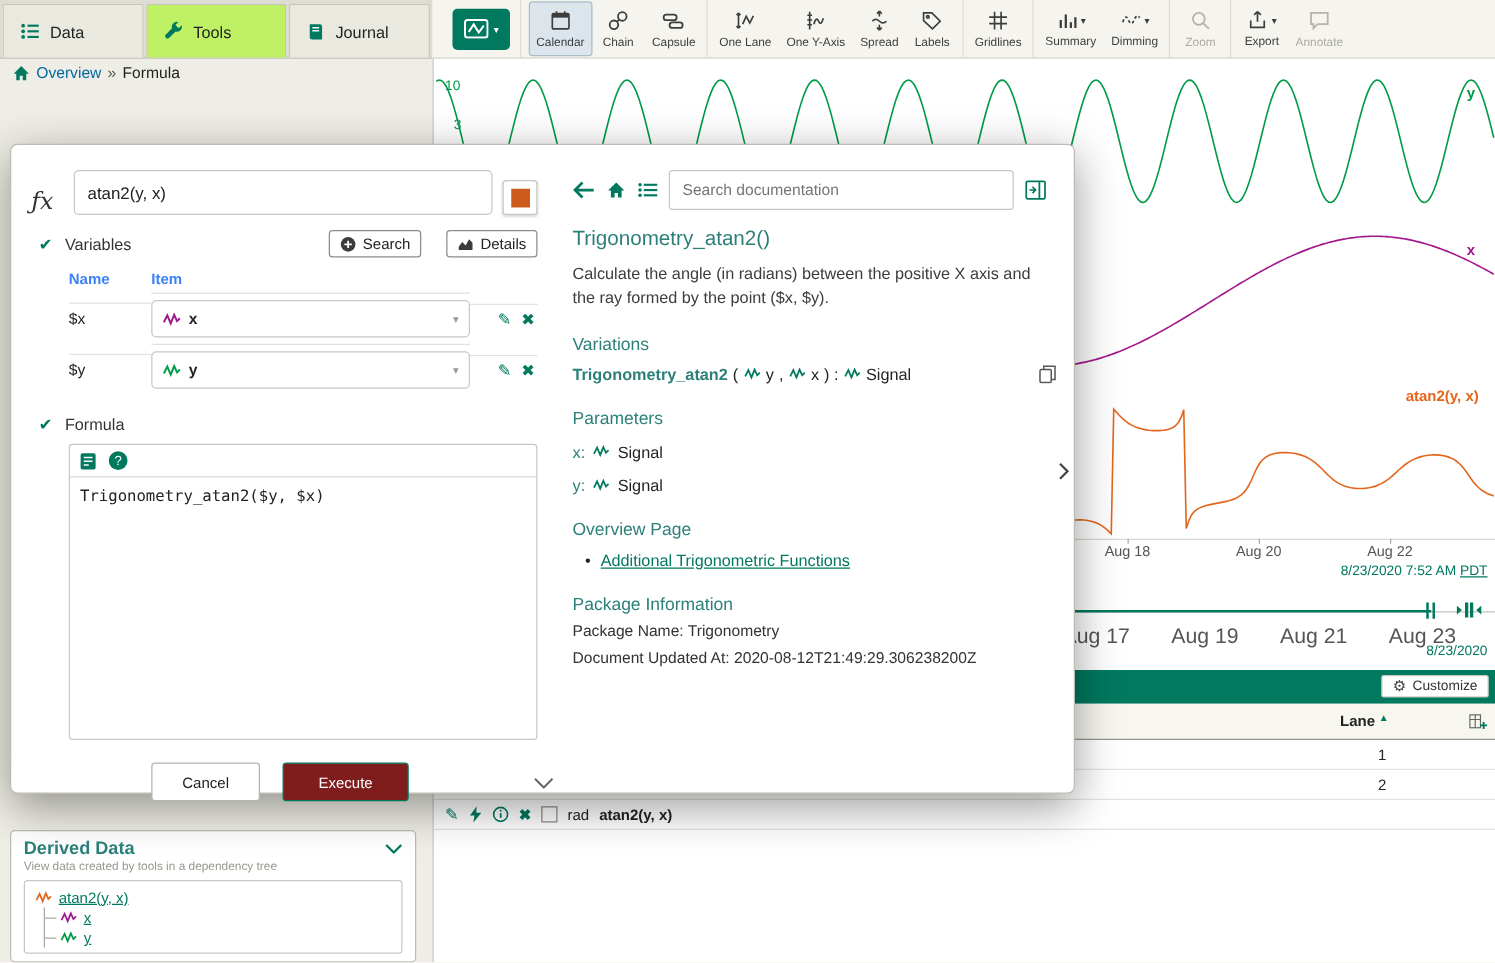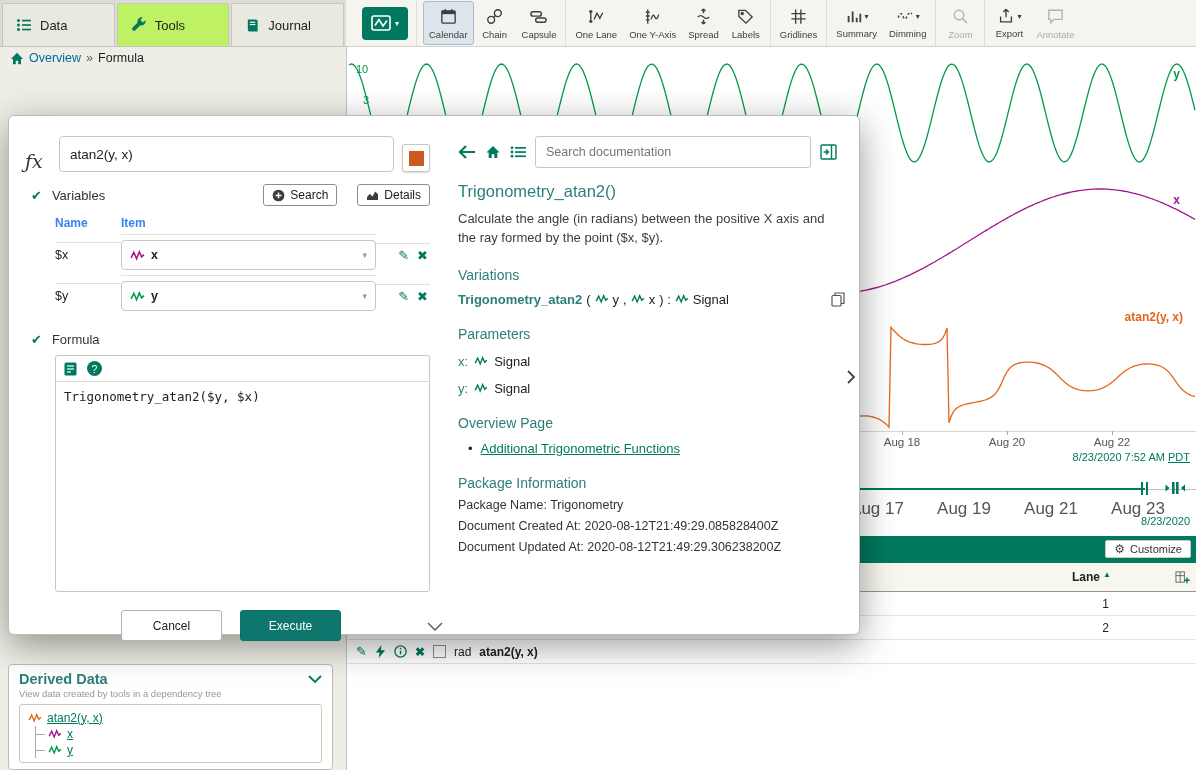--- a/index.html
+++ b/index.html
@@ -81,22 +81,22 @@
 .var-cell{padding:5px 0;border-top:1px solid #E2E1DA;display:flex;align-items:center;font-size:12.5px}
 .dd{height:30px;border:1px solid #C9C8C0;border-radius:4px;background:#fff;display:flex;align-items:center;gap:6px;padding:0 8px;flex:1;cursor:pointer}
 .dd .chev{margin-left:auto;color:#999;font-size:9px}
 .var-actions{display:flex;gap:8px;justify-content:flex-end;flex:1;padding-right:2px}
 .act-ic{color:#00795F;font-size:13px;cursor:pointer;line-height:1}
 .editor{border:1px solid #C9C8C0;border-radius:3px;height:237px;margin-left:30px;margin-top:8px}
 .ed-head{height:26px;border-bottom:1px solid #DDDCD4;display:flex;align-items:center;gap:10px;padding:0 8px}
 .help-dot{width:15px;height:15px;border-radius:50%;background:#00795F;color:#fff;font-size:10.5px;display:flex;align-items:center;justify-content:center;cursor:pointer}
 .ed-body{font-family:"DejaVu Sans Mono",monospace;font-size:12.5px;padding:7px 8px;color:#222}
 .btn-row{display:flex;gap:18px;margin:18px 0 0 96px}
-.btn-cancel{width:101px;height:31px;justify-content:center;border-color:#B5B4AC}
-.btn-exec{width:101px;height:31px;justify-content:center;background:#0f766e;border:1px solid #00795F;color:#fff}
+.btn-cancel{width:87px;height:31px;justify-content:center;border-color:#B5B4AC}
+.btn-exec{width:101px;height:31px;justify-content:center;background:#7f1d1d;border:1px solid #00795F;color:#fff}
 .dlg-collapse{position:absolute;left:418px;bottom:3px;cursor:pointer}
 
 
 .doc-toolbar{display:flex;align-items:center;gap:9px}
 .doc-ic{cursor:pointer}
 .doc-search{border:1px solid #C9C8C0;border-radius:3px;height:32px;padding:0 10px;font-size:12.5px;font-family:inherit;flex:1;max-width:276px;color:#222}
 .doc-h1{color:#2D807A;font-size:16.5px;font-weight:normal;margin-top:14px}
 .doc-h2{color:#2D807A;font-size:14px;font-weight:normal;margin-top:19px}
 .doc-p{font-size:13px;color:#3c3c3c;line-height:1.45;margin-top:9px;padding-right:8px}
 .variation{display:flex;align-items:center;gap:4px;margin-top:9px;font-size:13px;flex-wrap:wrap;padding-right:4px}
@@ -559,21 +559,20 @@
       </svg>
 
     <h2 class="doc-h2">Overview Page</h2>
     <div class="bullet-row">
       <span>•</span>
       <span class="doc-link">Additional Trigonometric Functions</span>
     </div>
 
     <h2 class="doc-h2">Package Information</h2>
     <div class="pkg-line">Package Name: Trigonometry</div>
-    <div class="pkg-line">Document Created At: 2020-08-12T21:49:29.085828400Z</div>
     <div class="pkg-line">Document Updated At: 2020-08-12T21:49:29.306238200Z</div>
   </div>
 
   <svg class="dlg-collapse" width="16" height="9" viewBox="0 0 16 9">
       <path d="M1 1 L8 8 L15 1" stroke="#666" fill="none" stroke-width="1.6"></path>
     </svg>
 </div>
 
 <div class="derived">
   <div class="derived-head">

